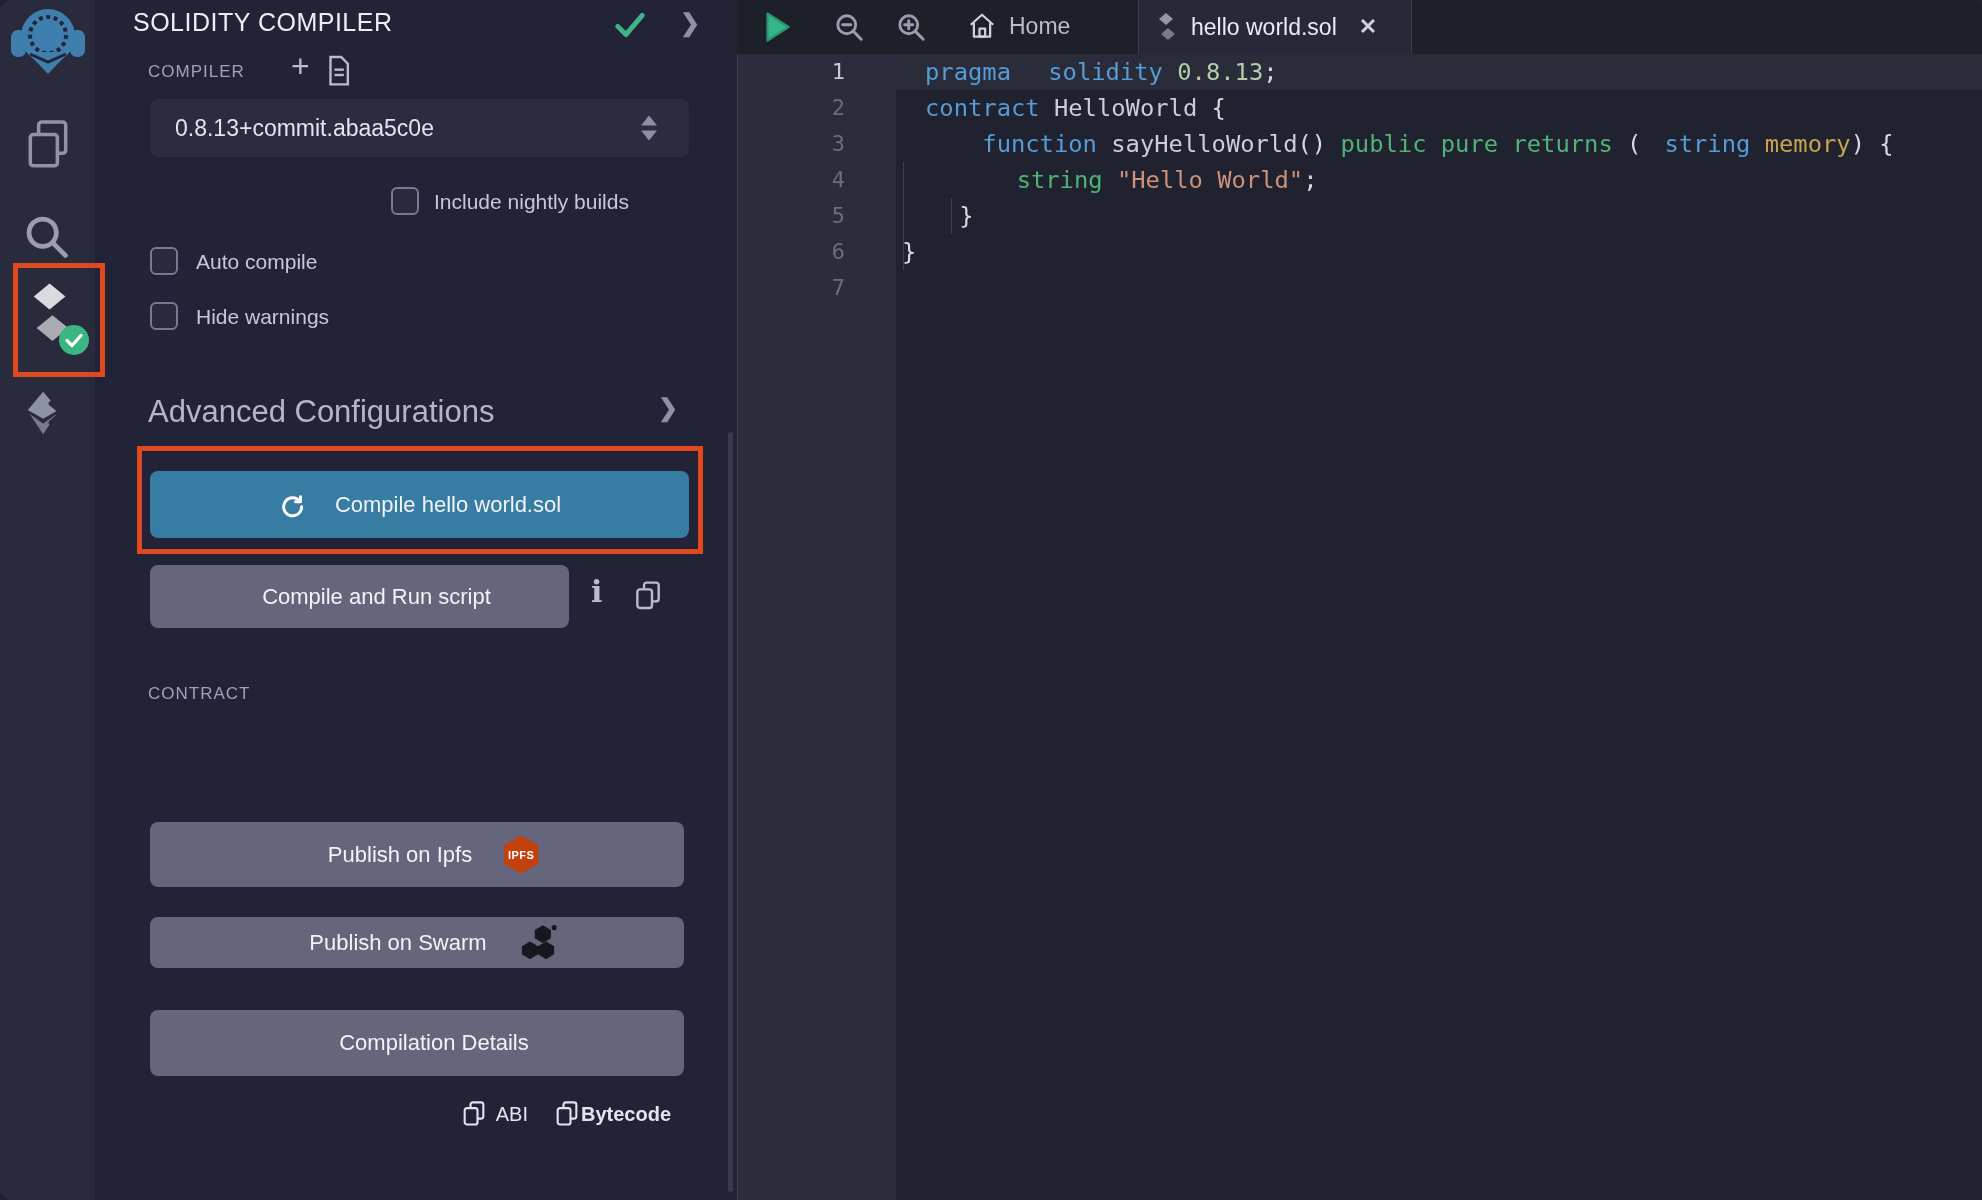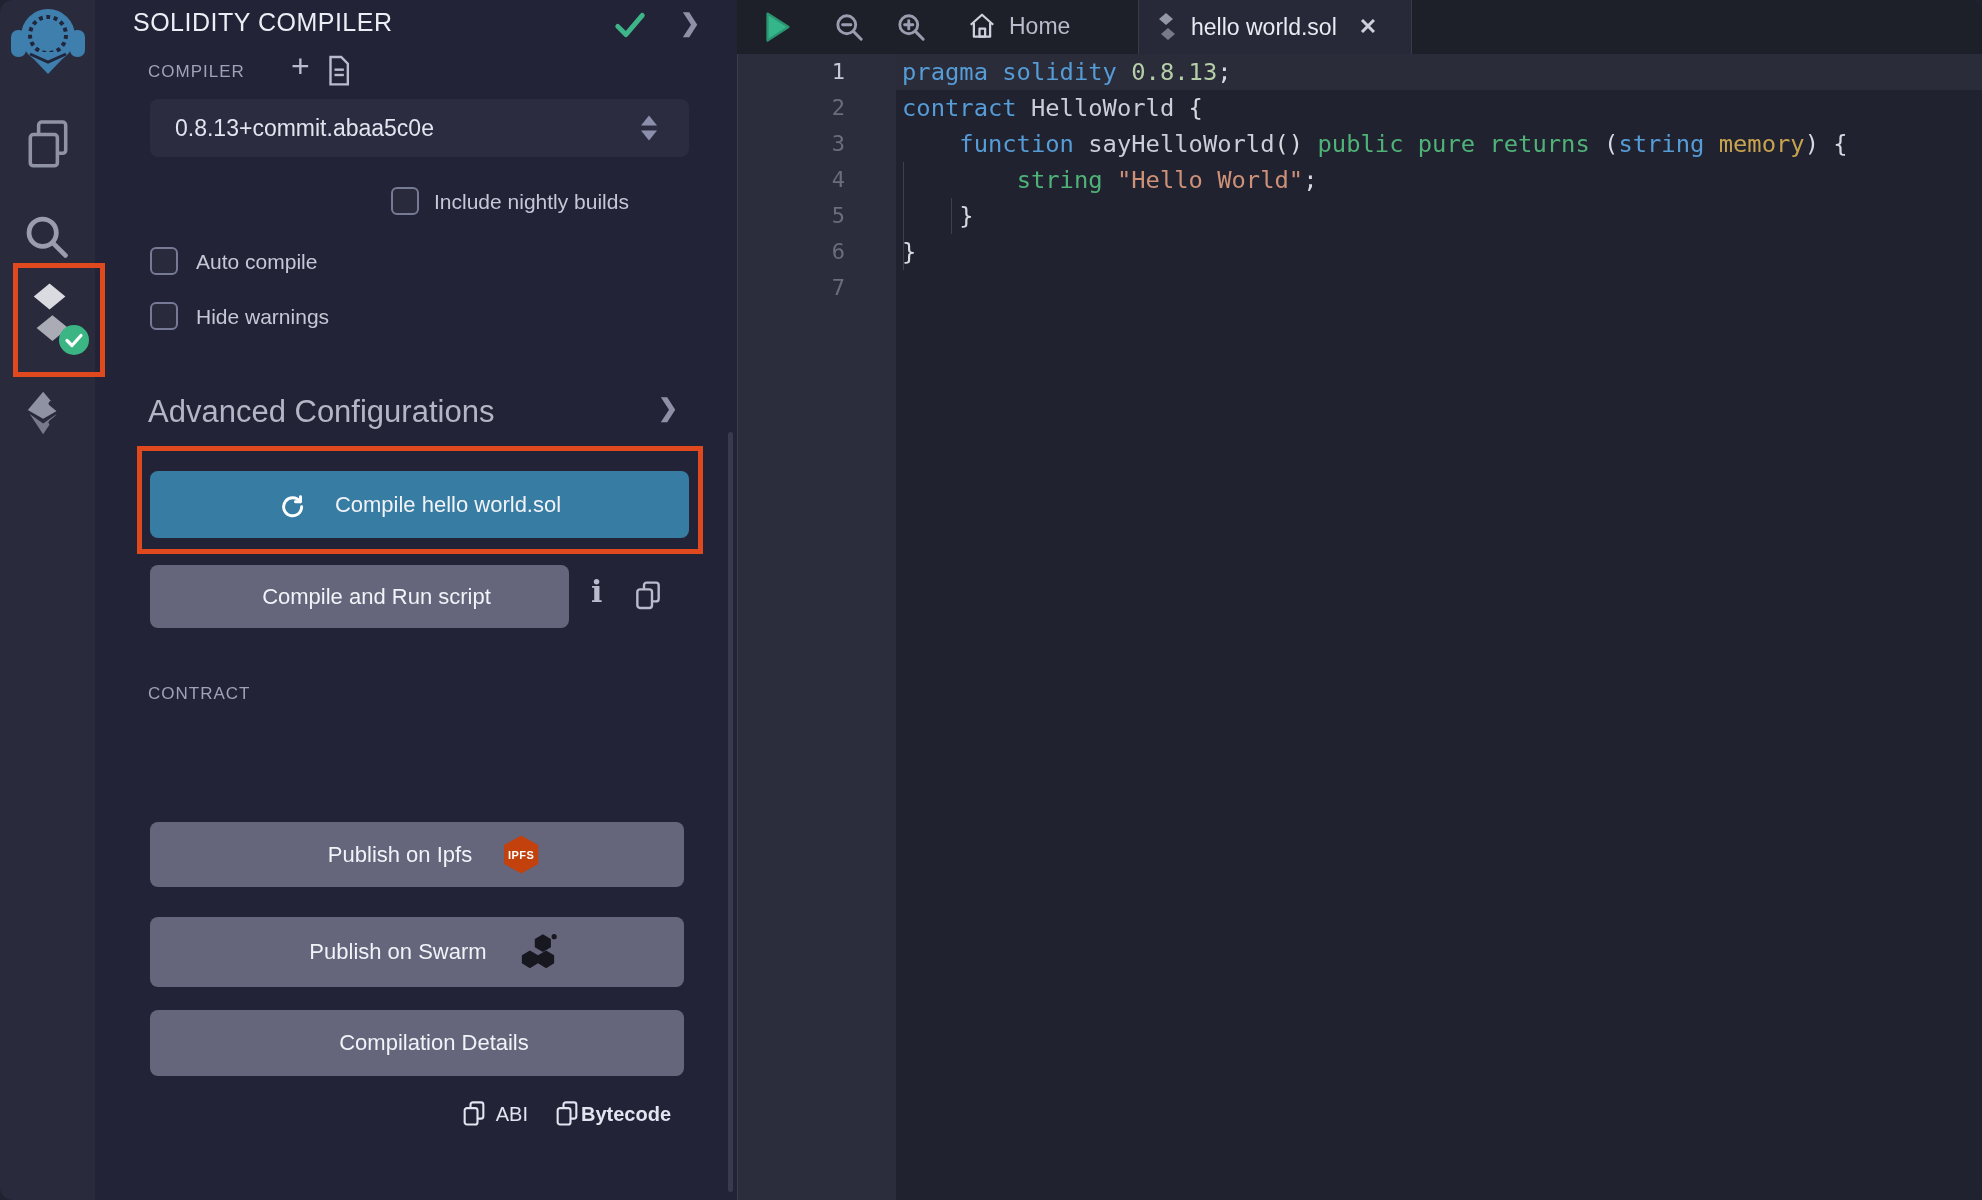--- a/index.html
+++ b/index.html
@@ -45,21 +45,21 @@
   .gutter{left:0;top:54px;width:159px;height:1146px;background:#2b2d3c;border-left:1px solid #3a3c50;box-sizing:border-box;}
   .curline{left:159px;top:54px;width:1086px;height:36px;background:#2a2c3a;}
   .lnums{left:0;top:54px;width:108px;}
   .ln{height:36px;line-height:36px;text-align:right;font-family:"DejaVu Sans Mono",monospace;
       font-size:22px;color:#6a6d7d;cursor:pointer;}
   .ln.active{color:#c8cad6;}
   .codelines{left:159px;top:54px;padding-left:6px;}
   .cl{height:36px;line-height:36px;white-space:pre;font-family:"DejaVu Sans Mono",monospace;font-size:23.8px;cursor:text;}
   .guide{width:1px;background:#3e404e;}
   .tok-comment{color:#6a9955;}
-  .tok-kw{color:#569cd6;}
+  .tok-kw{color:#569cd6;margin-left:23px;}
   .tok-kw2{color:#4fb377;}
   .tok-num{color:#b5cea8;}
   .tok-str{color:#ce9178;}
   .tok-gold{color:#c8a34f;}
   .tok-plain{color:#d8d9e0;}
   .tok-ident{color:#cbcdd8;}
 </style>
 </head>
 <body>
 
@@ -174,21 +174,21 @@
       </svg>
     </div>
 
     <div class="abs sec-label" style="left:53px;top:684px;">CONTRACT</div>
 
     <button class="abs btn btn-grey" style="left:55px;top:822px;width:534px;height:65px;">
       <span>Publish on Ipfs</span>
       <span class="ipfs-hex">IPFS</span>
     </button>
 
-    <button class="abs btn btn-grey" style="left:55px;top:917px;width:534px;height:70px;">
+    <button class="abs btn btn-grey" style="left:55px;top:917px;width:534px;height:51px;">
       <span>Publish on Swarm</span>
       <svg width="42" height="40" viewBox="0 0 26 24">
         <polygon points="16,1 21,4 21,9 16,12 11,9 11,4" fill="#17181f"></polygon>
         <polygon points="8,11 13,14 13,19 8,22 3,19 3,14" fill="#17181f"></polygon>
         <polygon points="18,11 23,14 23,19 18,22 13,19 13,14" fill="#17181f"></polygon>
         <circle cx="23" cy="2.5" r="1.6" fill="#17181f"></circle>
       </svg>
     </button>
 
     <button class="abs btn btn-grey" style="left:55px;top:1010px;width:534px;height:66px;">

